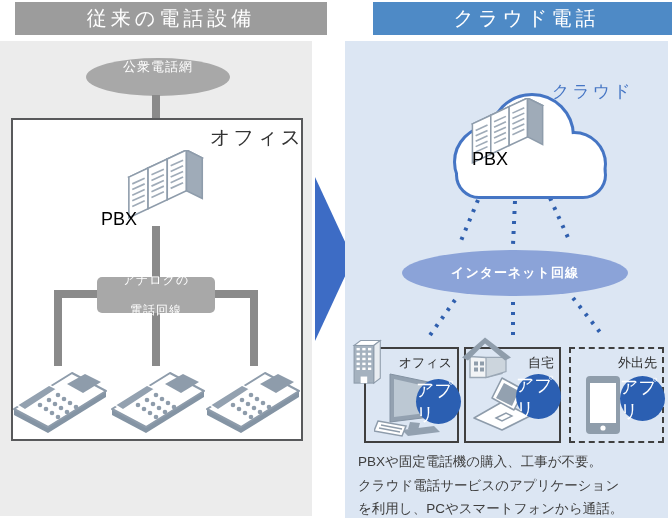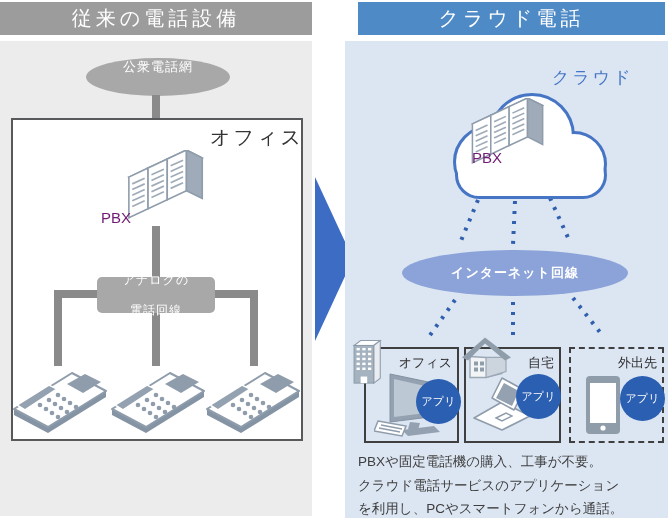--- a/index.html
+++ b/index.html
@@ -2,52 +2,52 @@
 <html style="--left-header-bg: #9c9c9c; --left-body-bg: #ececec; --shape-gray: #a8a8a8; --connector-gray: #8a8a8a; --right-header-bg: #4e8ac6; --right-body-bg: #dce6f3; --accent-blue: #4575c4; --internet-ellipse-blue: #8ba3d8; --app-circle-blue: #2b5fb2; --dotted-line-blue: #2f5fae; --arrow-blue: #3d6cc5; --text-dark: #3e3e3e;"><head>
 <meta charset="utf-8">
 <style>
   html,body{margin:0;padding:0;background:#fff;}
   .stage{position:relative;width:672px;height:522px;background:#fff;overflow:hidden;
          font-family:"Liberation Sans","DejaVu Sans",sans-serif;color:var(--text-dark,#3e3e3e);}
   .abs{position:absolute;}
 
   
   .hdr{display:flex;align-items:center;justify-content:center;color:#fff;
-       font-size:20px;letter-spacing:4px;}
+       font-size:20px;letter-spacing:4px;margin-left:15px;}
   .hdr-left{left:0;top:2px;width:312px;height:33px;background:var(--left-header-bg,#9c9c9c);}
   .hdr-right{left:358px;top:2px;width:307px;height:33px;background:var(--right-header-bg,#4e8ac6);}
 
   
   .body-left{left:0;top:41px;width:312px;height:475px;background:var(--left-body-bg,#ececec);}
   .body-right{left:345px;top:41px;width:323px;height:477px;background:var(--right-body-bg,#dce6f3);}
 
   
   .net-ellipse{left:86px;top:58px;width:144px;height:38px;border-radius:50%;
       background:var(--shape-gray,#a8a8a8);display:flex;justify-content:center;
       color:#fff;font-size:13px;letter-spacing:1px;}
   .conn{background:var(--connector-gray,#8a8a8a);}
   .office-box{left:11px;top:118px;width:292px;height:323px;background:#fff;border:2px solid #58595b;box-sizing:border-box;}
   .office-label{left:210px;top:124px;font-size:20px;letter-spacing:3px;color:#333;}
-  .pbx-label{font-size:15px;color:#701a75;}
+  .pbx-label{font-size:18px;color:#000000;}
   .analog-box{left:97px;top:277px;width:118px;height:36px;border-radius:5px;
       background:var(--shape-gray,#a8a8a8);display:flex;flex-direction:column;align-items:center;justify-content:center;
       color:#fff;font-size:12px;line-height:14px;letter-spacing:1px;gap:16px;}
   .caption{font-size:13.5px;line-height:24px;color:var(--text-dark,#3e3e3e);}
 
   
-  .cloud-label{left:552px;top:66px;font-size:17px;letter-spacing:3px;color:var(--accent-blue,#4575c4);}
+  .cloud-label{left:552px;top:80px;font-size:17px;letter-spacing:3px;color:var(--accent-blue,#4575c4);}
   .inet-ellipse{left:402px;top:250px;width:226px;height:46px;border-radius:50%;
       background:var(--internet-ellipse-blue,#8ba3d8);display:flex;align-items:center;justify-content:center;
       color:#fff;font-size:13px;font-weight:bold;letter-spacing:1px;z-index:2;}
   .loc-box{top:347px;height:96px;box-sizing:border-box;z-index:2;}
   .loc-solid{border:2px solid #3f3f3f;}
   .loc-dashed{border:2px dashed #3f3f3f;}
   .loc-label{position:absolute;top:5px;right:5px;font-size:13px;color:#2e2e2e;}
   .app-circle{width:45px;height:45px;border-radius:50%;background:var(--app-circle-blue,#2b5fb2);
-      display:flex;align-items:center;justify-content:center;color:#fff;font-size:11px;z-index:5;}
+      display:flex;align-items:center;justify-content:center;color:#fff;font-size:18px;z-index:5;}
   .caption-right{left:358px;top:450px;font-size:13.5px;line-height:23.5px;}
   .z3{z-index:3;} .z1{z-index:1;}
   svg{display:block;}
 </style>
 </head>
 <body>
 
 <svg width="0" height="0" style="position:absolute">
   <defs>
     <g id="ico-server">

